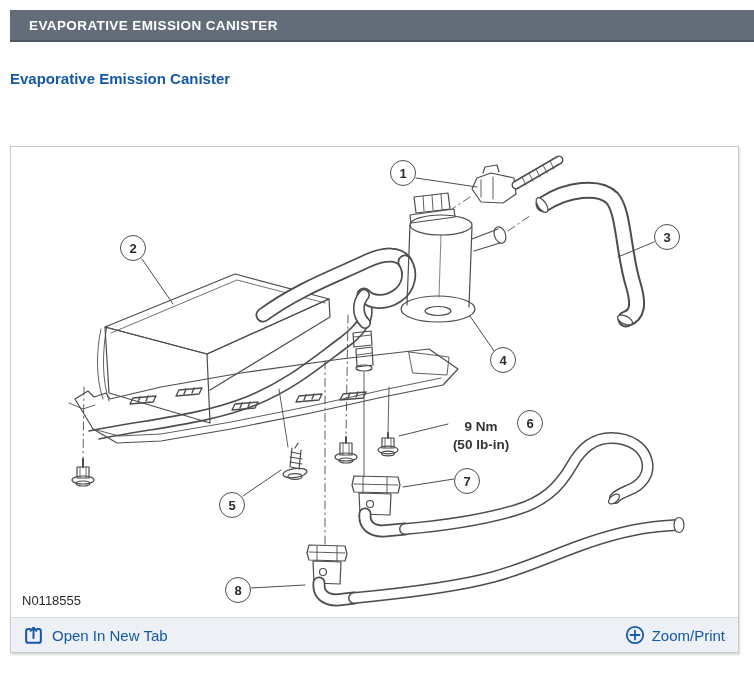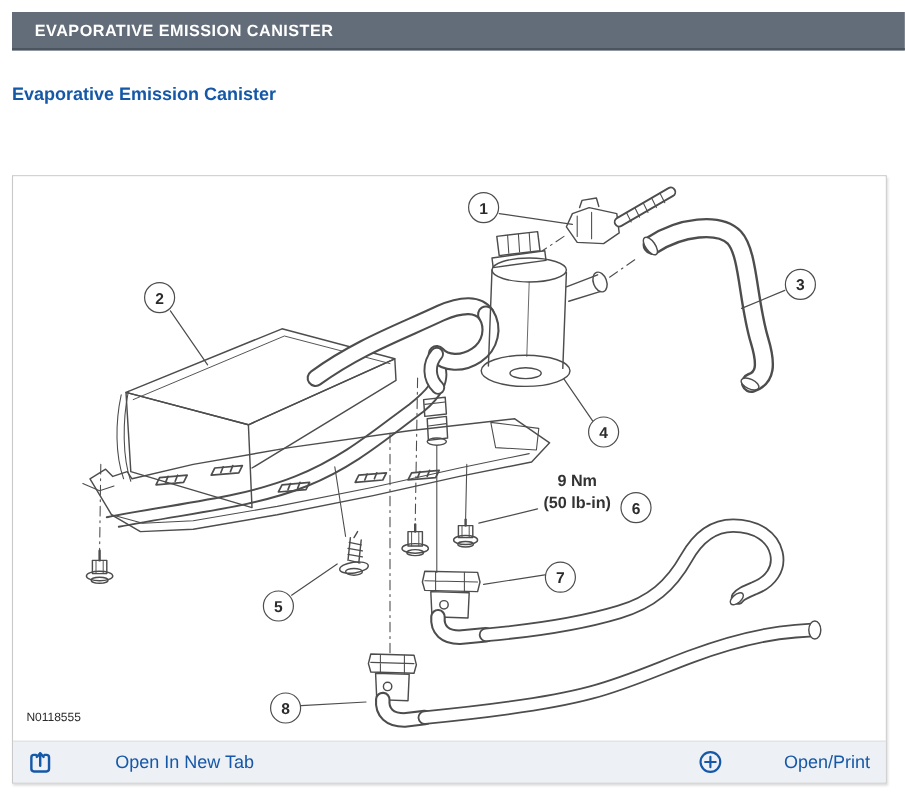--- a/index.html
+++ b/index.html
@@ -28,34 +28,34 @@
   }
   .figure-canvas{position:relative;width:727px;height:470px;background:#fff;}
   .figure-canvas svg{position:absolute;left:0;top:0;}
   .callout{
     position:absolute;width:26px;height:26px;border-radius:50%;
     border:1.4px solid #4d4d4d;background:#fff;box-sizing:border-box;
     font-size:13px;font-weight:600;color:#2b2b2b;
     display:flex;align-items:center;justify-content:center;
   }
   .torque-note{
-    position:absolute;left:424px;top:245px;width:92px;text-align:center;
+    position:absolute;left:424px;top:271px;width:92px;text-align:center;
     font-size:13.5px;font-weight:bold;color:#333;line-height:18px;
   }
   .drawing-number{
-    position:absolute;left:11px;top:446px;font-size:10px;color:#2b2b2b;
+    position:absolute;left:11px;top:446px;font-size:13px;color:#2b2b2b;
   }
   
   .figure-footer{
     height:35px;background:#edf0f4;border-top:1px solid #d7dbe1;
     display:flex;align-items:center;justify-content:space-between;
     padding:0 13px;box-sizing:border-box;
   }
   .footer-btn{
-    display:flex;align-items:center;color:#1558a8;font-size:15px;cursor:pointer;gap:44px;
+    display:flex;align-items:center;color:#1558a8;font-size:15px;cursor:pointer;
   }
   .footer-btn .lbl{margin-left:9px;}
   .lineart{stroke:#4d4d4d;fill:none;stroke-width:1.2;stroke-linecap:round;stroke-linejoin:round;}
 </style>
 </head>
 <body>
 
 <div class="title-bar">
   <span>EVAPORATIVE EMISSION CANISTER</span>
 </div>
@@ -272,16 +272,16 @@
       </svg>
       <span class="lbl">Open In New Tab</span>
     </div>
     <div class="footer-btn">
       <svg width="20" height="20" viewBox="0 0 20 20">
         <g fill="none" stroke="#1558a8" stroke-width="1.8" stroke-linecap="round">
           <circle cx="10" cy="10" r="8.2"></circle>
           <path d="M10,5.6 L10,14.4 M5.6,10 L14.4,10"></path>
         </g>
       </svg>
-      <span class="lbl" style="margin-left:7px">Open/Print</span>
+      <span class="lbl" style="margin-left:7px">Zoom/Print</span>
     </div>
   </div>
 </div>
 
 </body></html>

